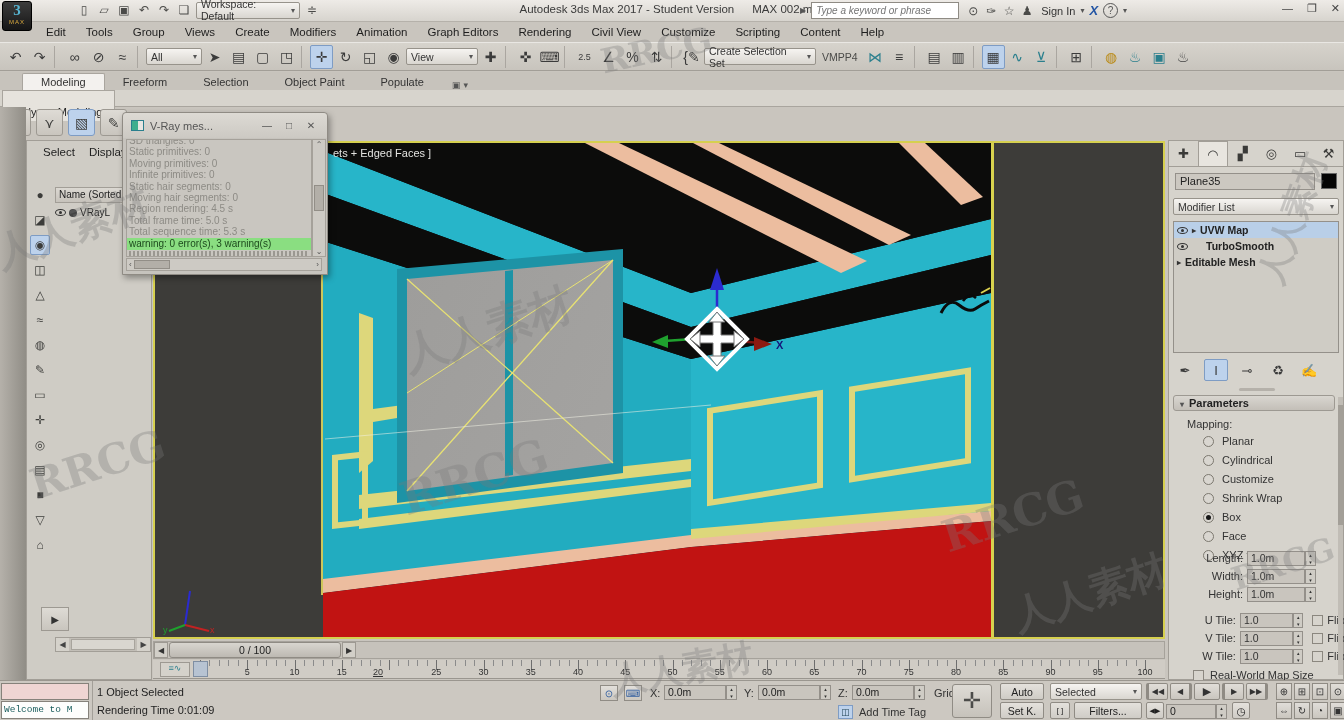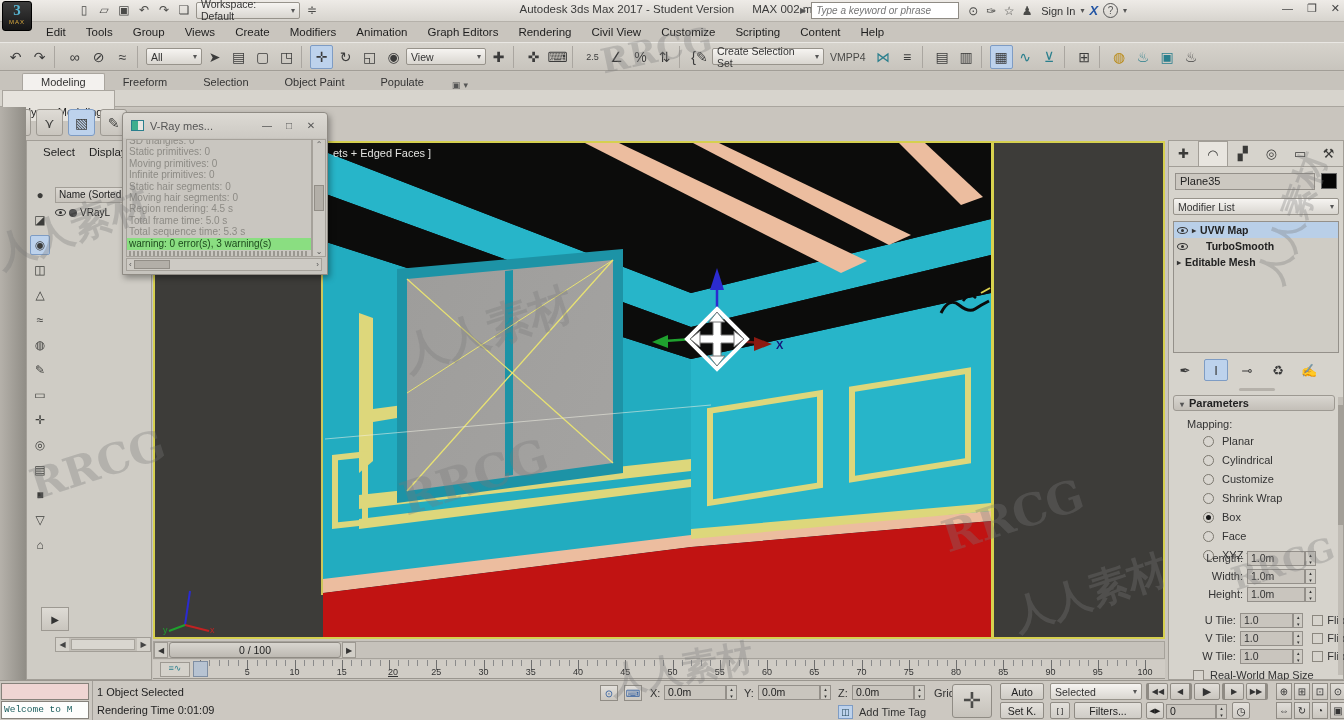--- a/index.html
+++ b/index.html
@@ -247,21 +247,21 @@
       </div>
       <span class="tbi">➤</span>
       <span class="tbi">▤</span>
       <span class="tbi">▢</span>
       <span class="tbi">◳</span>
       <div class="tsep"></div>
       <span class="tbi pressed">✛</span>
       <span class="tbi">↻</span>
       <span class="tbi">◱</span>
       <span class="tbi">◉</span>
-      <div class="tdd" style="width: 80px;">
+      <div class="tdd" style="width: 72px;">
         <span>View</span>
         <span class="car">▾</span>
       </div>
       <span class="tbi">✚</span>
       <div class="tsep"></div>
       <span class="tbi">✜</span>
       <span class="tbi">⌨</span>
       <div class="tsep"></div>
       <span class="tbi" style="font-size: 9px;">2.5</span>
       <span class="tbi">∠</span>
@@ -425,21 +425,21 @@
 
   <div id="ruler">
     <div id="curvebtn">≡∿</div>
     <div id="rticks"></div>
     <div id="rticksM"></div>
     <div id="rlabels">
         <span class="rlab" style="left: 47px;">0</span>
         <span class="rlab" style="left: 94.25px;">5</span>
         <span class="rlab" style="left: 141.5px;">10</span>
         <span class="rlab" style="left: 188.75px;">15</span>
-        <span class="rlab" style="left: 240px; text-decoration: underline;">20</span>
+        <span class="rlab" style="left: 225px; text-decoration: underline;">20</span>
         <span class="rlab" style="left: 283.25px;">25</span>
         <span class="rlab" style="left: 330.5px; text-align: center;">30</span>
         <span class="rlab" style="left: 377.75px;">35</span>
         <span class="rlab" style="left: 425px;">40</span>
         <span class="rlab" style="left: 472.25px;">45</span>
         <span class="rlab" style="left: 519.5px;">50</span>
         <span class="rlab" style="left: 566.75px; text-align: right;">55</span>
         <span class="rlab" style="left: 614px;">60</span>
         <span class="rlab" style="left: 661.25px;">65</span>
         <span class="rlab" style="left: 708.5px;">70</span>

